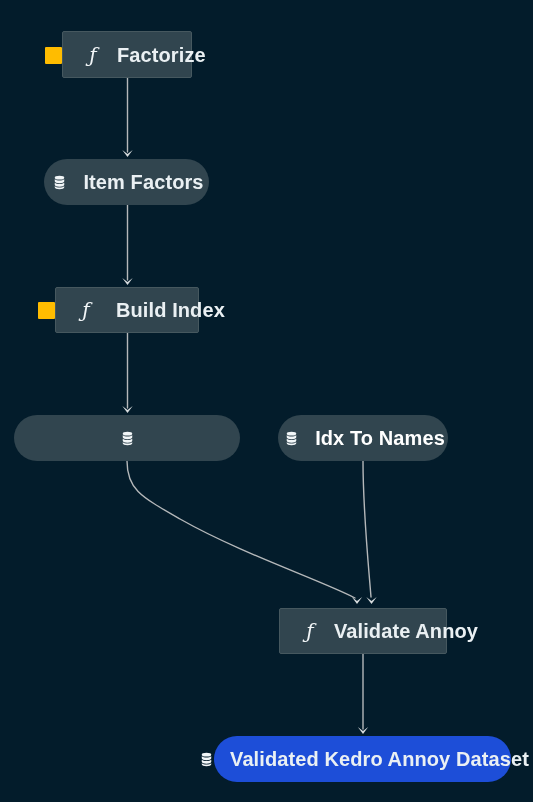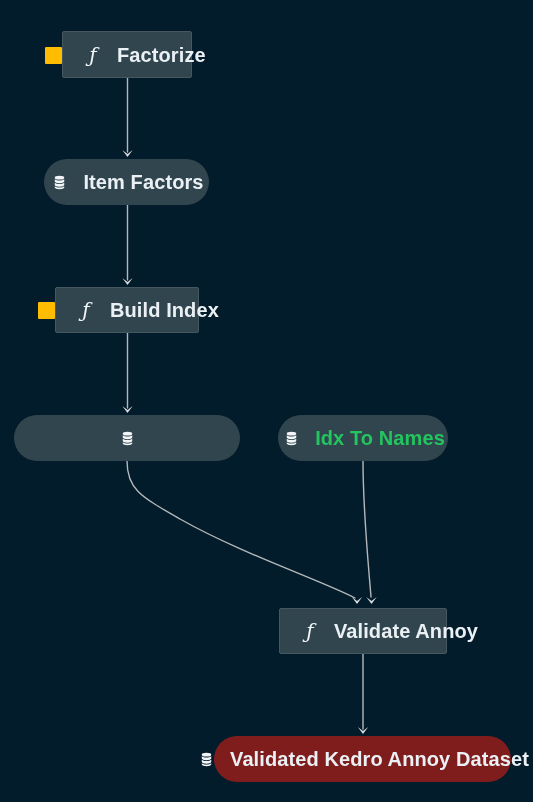--- a/index.html
+++ b/index.html
@@ -119,21 +119,21 @@
               <path d="M4.4 14.3 v1.4 c0 1.27 2.51 2.3 5.6 2.3 s5.6-1.03 5.6-2.3 v-1.4 c-1.1 1.02-3.2 1.6-5.6 1.6 s-4.5-.58-5.6-1.6 Z"></path>
             </g>
           </svg>
         </span>
         <span class="node-label" style="color: rgb(234, 240, 243); margin-left: 14px;">Item Factors</span>
       </div>
       <div class="node task" style="left: 55px; top: 287px; width: 144px; height: 46px; background: rgb(49, 69, 79); border-color: rgb(70, 88, 95); padding-left: 20px; padding-right: 20px;">
         <span class="node-icon">
           <span class="fglyph">ƒ</span>
         </span>
-        <span class="node-label" style="color: rgb(234, 240, 243); margin-left: 14px;">Build Index</span>
+        <span class="node-label" style="color: rgb(234, 240, 243); margin-left: 20px;">Build Index</span>
       </div>
       <div class="node data" style="left: 14px; top: 415px; width: 226px; height: 46px; background: rgb(49, 69, 79); padding-left: 24px; padding-right: 24px;">
         <span class="node-icon">
           <svg width="17" height="17" viewBox="0 0 20 20" aria-hidden="true">
             <g fill="currentColor">
               <ellipse cx="10" cy="4.3" rx="5.6" ry="2.3"></ellipse>
               <path d="M4.4 6.1 v2.5 c0 1.27 2.51 2.3 5.6 2.3 s5.6-1.03 5.6-2.3 V6.1 c-1.1 1.02-3.2 1.6-5.6 1.6 S5.5 7.12 4.4 6.1 Z"></path>
               <path d="M4.4 10.2 v2.5 c0 1.27 2.51 2.3 5.6 2.3 s5.6-1.03 5.6-2.3 v-2.5 c-1.1 1.02-3.2 1.6-5.6 1.6 s-4.5-.58-5.6-1.6 Z"></path>
               <path d="M4.4 14.3 v1.4 c0 1.27 2.51 2.3 5.6 2.3 s5.6-1.03 5.6-2.3 v-1.4 c-1.1 1.02-3.2 1.6-5.6 1.6 s-4.5-.58-5.6-1.6 Z"></path>
             </g>
@@ -144,29 +144,29 @@
         <span class="node-icon">
           <svg width="17" height="17" viewBox="0 0 20 20" aria-hidden="true">
             <g fill="currentColor">
               <ellipse cx="10" cy="4.3" rx="5.6" ry="2.3"></ellipse>
               <path d="M4.4 6.1 v2.5 c0 1.27 2.51 2.3 5.6 2.3 s5.6-1.03 5.6-2.3 V6.1 c-1.1 1.02-3.2 1.6-5.6 1.6 S5.5 7.12 4.4 6.1 Z"></path>
               <path d="M4.4 10.2 v2.5 c0 1.27 2.51 2.3 5.6 2.3 s5.6-1.03 5.6-2.3 v-2.5 c-1.1 1.02-3.2 1.6-5.6 1.6 s-4.5-.58-5.6-1.6 Z"></path>
               <path d="M4.4 14.3 v1.4 c0 1.27 2.51 2.3 5.6 2.3 s5.6-1.03 5.6-2.3 v-1.4 c-1.1 1.02-3.2 1.6-5.6 1.6 s-4.5-.58-5.6-1.6 Z"></path>
             </g>
           </svg>
         </span>
-        <span class="node-label" style="color: #22c55e; margin-left: 14px;">Idx To Names</span>
+        <span class="node-label" style="color: #ffffff; margin-left: 14px;">Idx To Names</span>
       </div>
       <div class="node task" style="left: 279px; top: 608px; width: 168px; height: 46px; background: rgb(49, 69, 79); border-color: rgb(70, 88, 95); padding-left: 20px; padding-right: 20px;">
         <span class="node-icon">
           <span class="fglyph">ƒ</span>
         </span>
         <span class="node-label" style="color: rgb(234, 240, 243); margin-left: 14px;">Validate Annoy</span>
       </div>
-      <div class="node data" style="left: 214px; top: 736px; width: 297px; height: 46px; background: #7f1d1d; padding-left: 24px; padding-right: 24px;">
+      <div class="node data" style="left: 214px; top: 736px; width: 297px; height: 46px; background: #1d4ed8; padding-left: 24px; padding-right: 24px;">
         <span class="node-icon">
           <svg width="17" height="17" viewBox="0 0 20 20" aria-hidden="true">
             <g fill="currentColor">
               <ellipse cx="10" cy="4.3" rx="5.6" ry="2.3"></ellipse>
               <path d="M4.4 6.1 v2.5 c0 1.27 2.51 2.3 5.6 2.3 s5.6-1.03 5.6-2.3 V6.1 c-1.1 1.02-3.2 1.6-5.6 1.6 S5.5 7.12 4.4 6.1 Z"></path>
               <path d="M4.4 10.2 v2.5 c0 1.27 2.51 2.3 5.6 2.3 s5.6-1.03 5.6-2.3 v-2.5 c-1.1 1.02-3.2 1.6-5.6 1.6 s-4.5-.58-5.6-1.6 Z"></path>
               <path d="M4.4 14.3 v1.4 c0 1.27 2.51 2.3 5.6 2.3 s5.6-1.03 5.6-2.3 v-1.4 c-1.1 1.02-3.2 1.6-5.6 1.6 s-4.5-.58-5.6-1.6 Z"></path>
             </g>
           </svg>
         </span>

